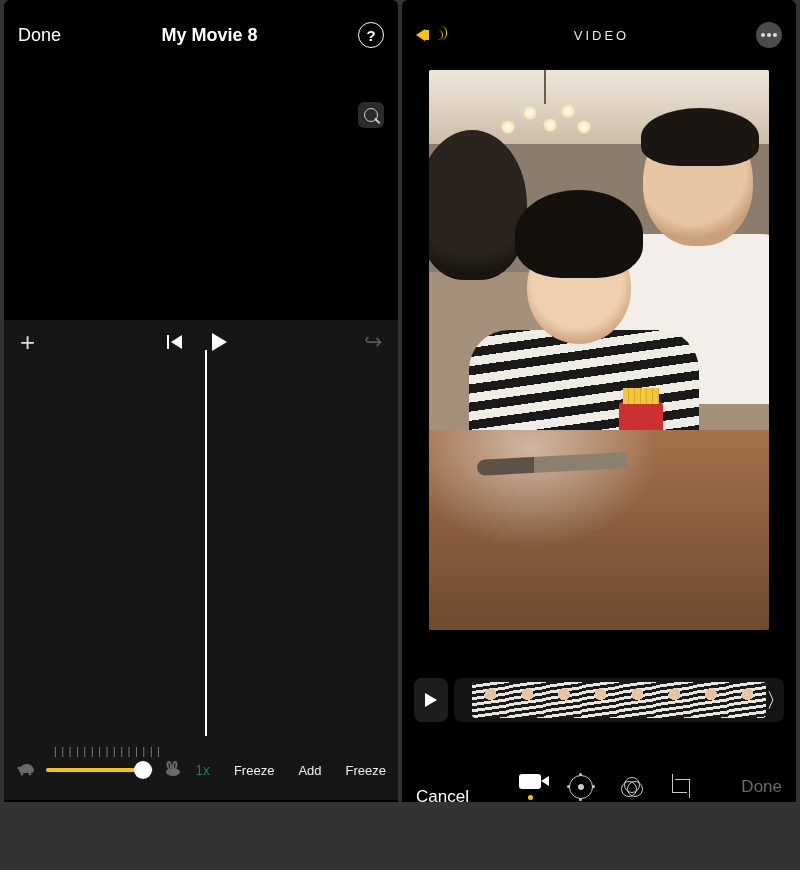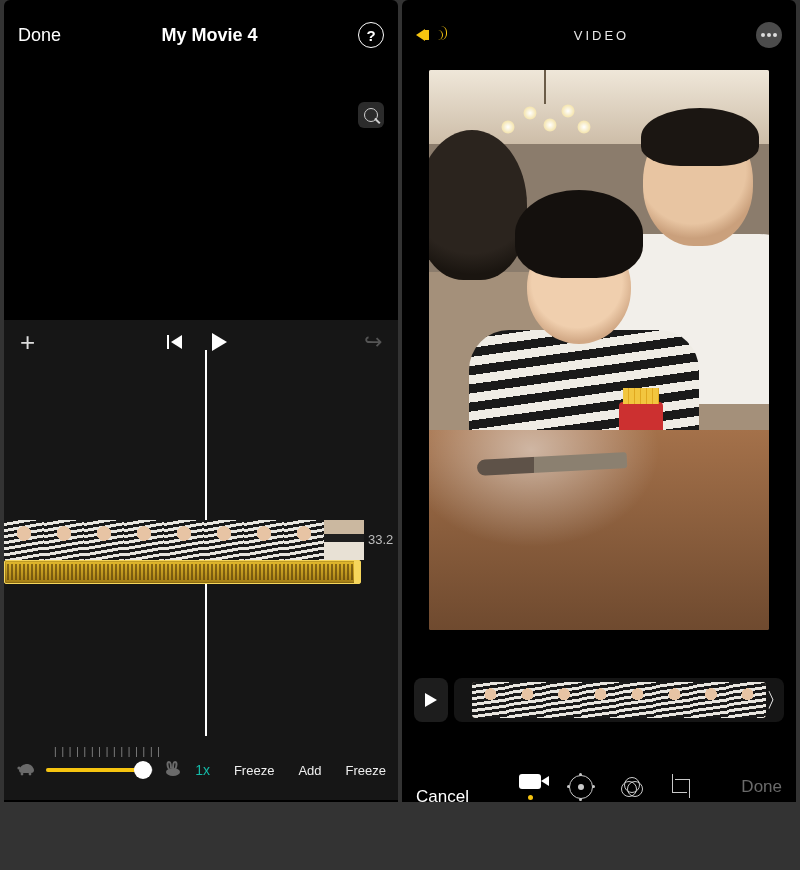--- a/index.html
+++ b/index.html
@@ -42,21 +42,21 @@
   .audwave{position:absolute;left:2px;right:4px;top:3px;bottom:3px;background:repeating-linear-gradient(90deg,rgba(80,55,5,.6) 0 2px,transparent 2px 4px);}
   .cliplabel{position:absolute;left:364px;top:12px;font-size:13px;color:#bdbdbd;}
   .playhead{position:absolute;left:201px;top:30px;width:1.5px;height:386px;background:#fff;}
 
   .speedbar{position:absolute;left:12px;right:12px;bottom:12px;height:36px;display:flex;align-items:center;gap:10px;font-size:15px;}
   .ticks{font-size:10px;color:#8a8a8a;letter-spacing:1px;position:absolute;left:38px;top:-6px;}
   .slider{position:relative;width:150px;height:4px;background:#444;border-radius:2px;}
   .slider .fill{position:absolute;left:0;top:0;height:4px;width:95px;background:#f6c410;border-radius:2px;}
   .slider .knob{position:absolute;left:88px;top:-7px;width:18px;height:18px;background:#fff;border-radius:50%;}
   .turtle,.rabbit{color:#6a6a6a;}
-  .spval{color:#14b8a6;font-size:14px;margin-left:2px;}
+  .spval{color:#15803d;font-size:14px;margin-left:2px;}
   .spact{color:#eee;font-size:13px;margin-left:14px;}
 
   .l-tabs{position:absolute;left:0;right:0;bottom:0;height:60px;display:flex;align-items:center;justify-content:space-around;background:#000;}
   .tab{color:#c9c9c9;width:46px;height:38px;display:flex;align-items:center;justify-content:center;border-radius:8px;}
   .tab.sel{background:#3a3a3a;}
   .scissors{font-size:20px;}
   .speedicon{width:22px;height:22px;border:2px solid #fff;border-radius:50%;position:relative;}
   .speedicon::after{content:"";position:absolute;left:9px;top:3px;width:2px;height:9px;background:#fff;transform-origin:bottom;transform:rotate(35deg);}
   .volicon{display:flex;align-items:center;}
   .spk{width:0;height:0;border-top:6px solid transparent;border-bottom:6px solid transparent;border-right:9px solid #c9c9c9;}
@@ -138,58 +138,41 @@
 </style>
 </head>
 <body>
 
 <div class="stage">
 
   <div class="phone left">
 
     <div class="l-header">
       <div class="done">Done</div>
-      <div class="title">My Movie 4</div>
+      <div class="title">My Movie 8</div>
       <div class="help">?</div>
     </div>
 
 
     <div class="zoom">
       <div class="mag"></div>
     </div>
 
     <div class="tl-area">
       <div class="tl-toolbar">
         <div class="plus">+</div>
         <div class="tl-center">
           <div class="prev"></div>
           <div class="play"></div>
         </div>
         <div class="undo">↩</div>
       </div>
 
       <div class="playhead"></div>
 
-      <div class="clips">
-        <div class="thumbrow">
-          <div class="thumb baby"></div>
-          <div class="thumb baby"></div>
-          <div class="thumb baby"></div>
-          <div class="thumb baby"></div>
-          <div class="thumb baby"></div>
-          <div class="thumb baby"></div>
-          <div class="thumb baby"></div>
-          <div class="thumb baby"></div>
-          <div class="thumb"></div>
-        </div>
-        <div class="audiorow">
-          <div class="audwave"></div>
-        </div>
-        <div class="cliplabel">33.2</div>
-      </div>
 
       <div class="speedbar">
         <div class="ticks">| | | | | | | | | | | | | | |</div>
         <span class="turtle">
           <svg width="20" height="14" viewBox="0 0 20 14">
               <path d="M3 8c1-4 5-6 8-6s6 2 7 6c0 2-1 3-3 3H6c-2 0-3-1-3-3z" fill="#6a6a6a"></path>
               <circle cx="6" cy="12" r="1.4" fill="#6a6a6a"></circle>
               <circle cx="14" cy="12" r="1.4" fill="#6a6a6a"></circle>
               <circle cx="3" cy="6" r="1.6" fill="#6a6a6a"></circle>
             </svg>

